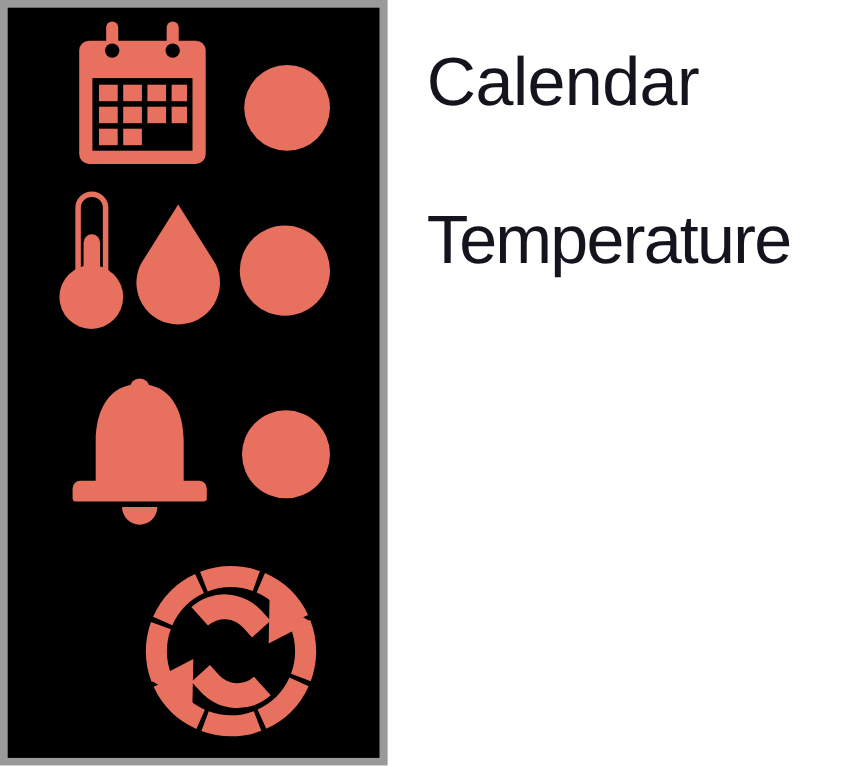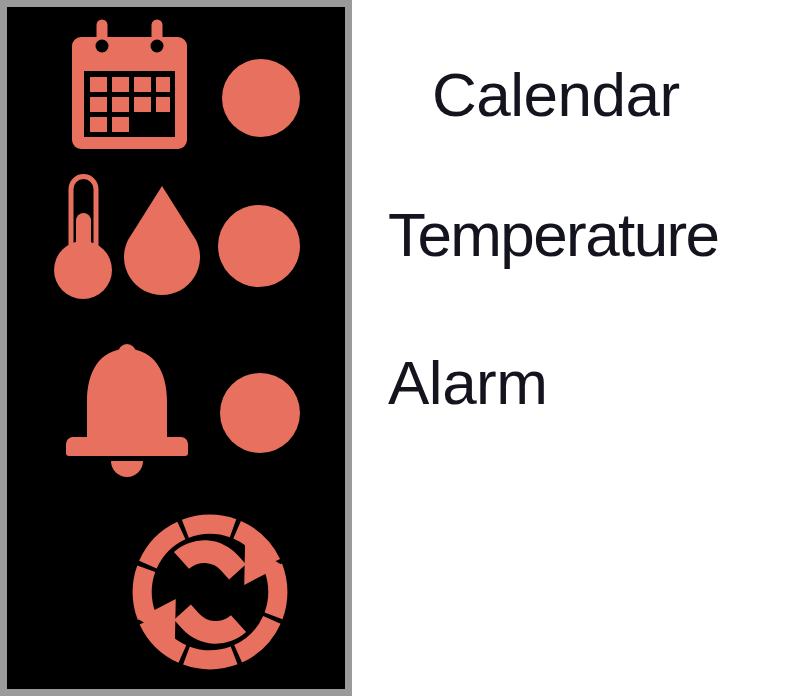--- a/index.html
+++ b/index.html
@@ -187,22 +187,21 @@
 
           <path d="M54 152 L14 122 L60 104 Z" transform="rotate(-6 100 100)"></path>
         </g>
       </svg>
     </div>
 
   </div>
 
   <div id="label-column">
 
-    <div class="label" style="top:60px;margin-left:44px;">Calendar</div>
-
-    <div class="label" style="top:200px; letter-spacing:-1.6px;">Temperature</div>
-
-    <div class="label" style="top:348px;">Alarm</div>
+    <div class="label" style="top:40px;">Calendar</div>
+
+    <div class="label" style="top:184px; letter-spacing:-1.6px;">Temperature</div>
+
 
 
   </div>
 
 </div>
 
 </body></html>

